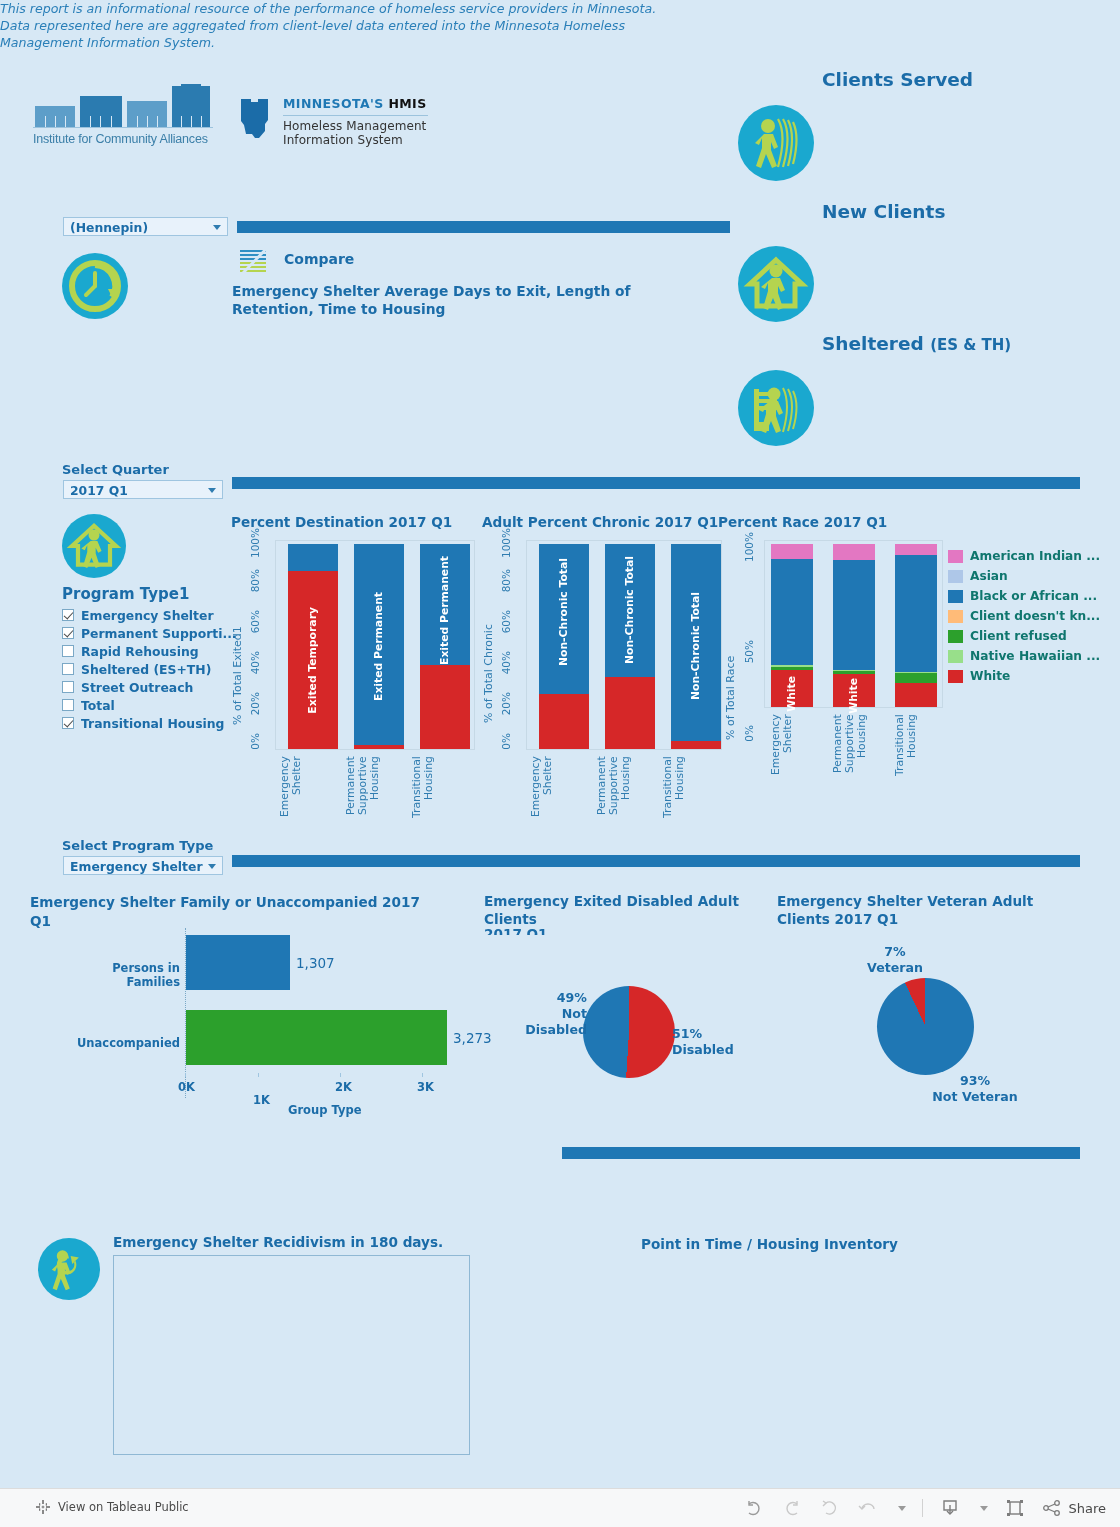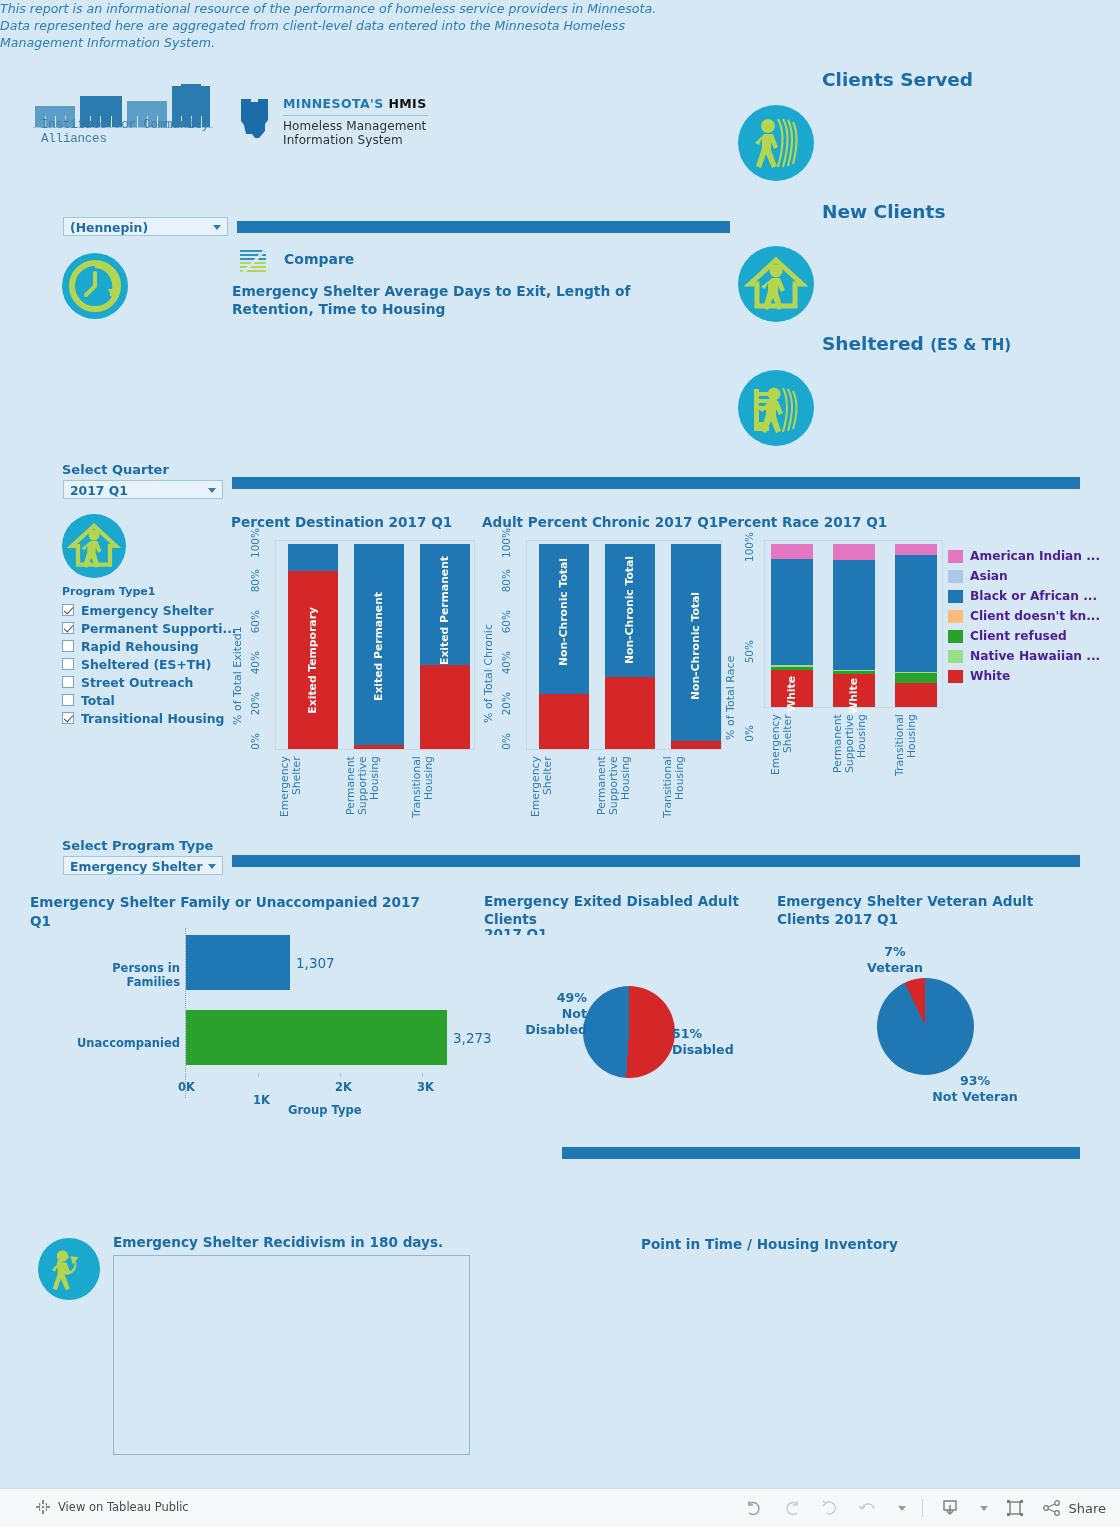--- a/index.html
+++ b/index.html
@@ -11,21 +11,21 @@
   }
   .abs{position:absolute;}
   .hbar{position:absolute;height:12px;background:#1f77b4;}
 
   
   #ica{left:33px;top:85px;width:180px;height:60px;}
   #ica .bldg{position:absolute;bottom:18px;background:#5d9ec9;}
   #ica .bldg.dark{background:#2b7bb0;}
   #ica .tick{position:absolute;bottom:18px;width:1px;height:11px;background:#d7e8f5;}
   #ica .icaName{position:absolute;left:0;bottom:-1px;font-size:12.5px;color:#3b7fa8;
-     font-family:Liberation Mono, monospace;letter-spacing:-0.2px;margin-left:8px;}
+     font-family:Liberation Sans, sans-serif;letter-spacing:-0.2px;}
   #ica .baseline{position:absolute;left:0;bottom:17px;width:180px;height:1.5px;background:#9cc3dd;}
 
   
   #mnhmis{left:235px;top:96px;width:200px;height:48px;}
   #mnhmis .l1{position:absolute;left:48px;top:0px;font-size:12.5px;letter-spacing:.4px;color:#1f78b4;font-weight:bold;}
   #mnhmis .l1 b{color:#111;}
   #mnhmis .rule{position:absolute;left:48px;top:19px;width:145px;height:1px;background:#9cc3dd;}
   #mnhmis .l2{position:absolute;left:48px;top:23px;font-size:12px;color:#333;letter-spacing:.1px;}
 
   
@@ -42,21 +42,21 @@
   
   .cicon{position:absolute;border-radius:50%;background:#1aa8cf;}
 
   
   .bigh{position:absolute;font-size:18.5px;font-weight:bold;color:#1b6ca8;}
   .bigh .sub{font-size:15px;font-weight:bold;}
   .charth{position:absolute;font-size:13.6px;font-weight:bold;color:#1b6ca8;}
 
   
   #prog{position:absolute;left:62px;top:585px;width:180px;}
-  #prog .hdr{font-size:11px;font-weight:bold;color:#1b6ca8;margin-bottom:3px;}
+  #prog .hdr{font-size:15px;font-weight:bold;color:#1b6ca8;margin-bottom:3px;}
   #prog .row{height:18px;display:flex;align-items:center;}
   #prog .box{width:12px;height:12px;border:1px solid #7aa8c6;background:#fff;
       margin-right:7px;position:relative;box-sizing:border-box;}
   #prog .box.on:after{content:"";position:absolute;left:3px;top:0px;width:4px;height:8px;
       border:solid #4a4a4a;border-width:0 1.6px 1.6px 0;transform:rotate(42deg);}
   #prog .lbl{font-size:12.4px;font-weight:bold;color:#1b6ca8;white-space:nowrap;}
 
   
   .sc{position:absolute;}
   .sc .plot{position:absolute;border:1px solid #c6d9e6;box-sizing:border-box;}
@@ -69,21 +69,21 @@
   .sc .bar{position:absolute;bottom:0;}
   .sc .seg{position:absolute;left:0;right:0;}
   .sc .seglab{position:absolute;color:#fff;font-size:10.8px;font-weight:bold;
      writing-mode:vertical-rl;transform:rotate(180deg);white-space:nowrap;
      left:50%;margin-left:-7px;}
 
   
   #racelegend{position:absolute;left:948px;top:546px;}
   #racelegend .lr{display:flex;align-items:center;height:20px;}
   #racelegend .sw{width:15px;height:13px;margin-right:7px;}
-  #racelegend .lt{font-size:12.2px;font-weight:bold;color:#4c1d95;white-space:nowrap;}
+  #racelegend .lt{font-size:12.2px;font-weight:bold;color:#0f766e;white-space:nowrap;}
 
   
   #hbchart{position:absolute;left:30px;top:925px;width:470px;height:200px;}
   #hbchart .catlab{position:absolute;font-size:11.5px;font-weight:bold;color:#1b6ca8;text-align:right;width:110px;}
   #hbchart .hb{position:absolute;}
   #hbchart .val{position:absolute;font-size:13.5px;color:#1b6ca8;font-weight:normal;}
   #hbchart .axl{position:absolute;font-size:11.5px;font-weight:bold;color:#1b6ca8;}
   #hbchart .dot{position:absolute;left:155px;width:1px;border-left:1px dotted #7aa8c6;}
   #hbchart .tick{position:absolute;width:1px;height:4px;background:#9fc5e0;}
   #hbchart .axtitle{position:absolute;font-size:11.5px;font-weight:bold;color:#1b6ca8;}

